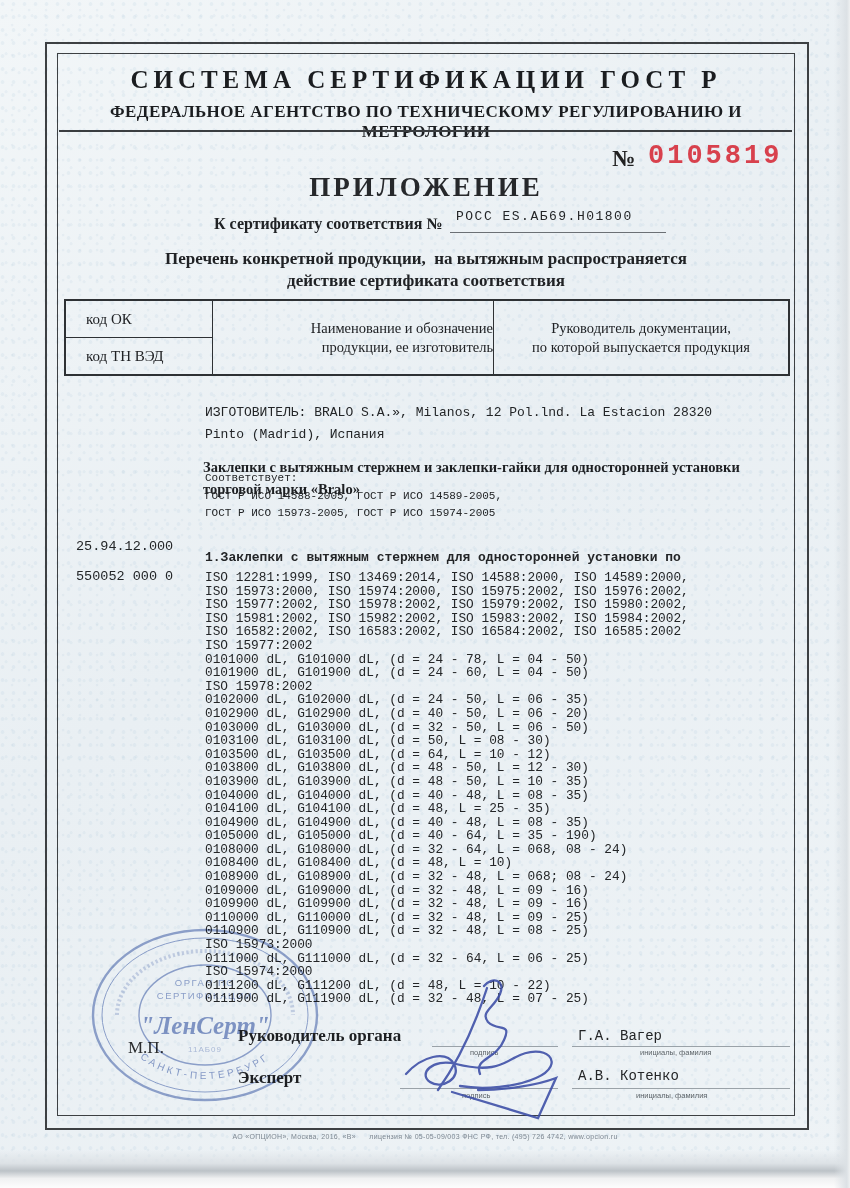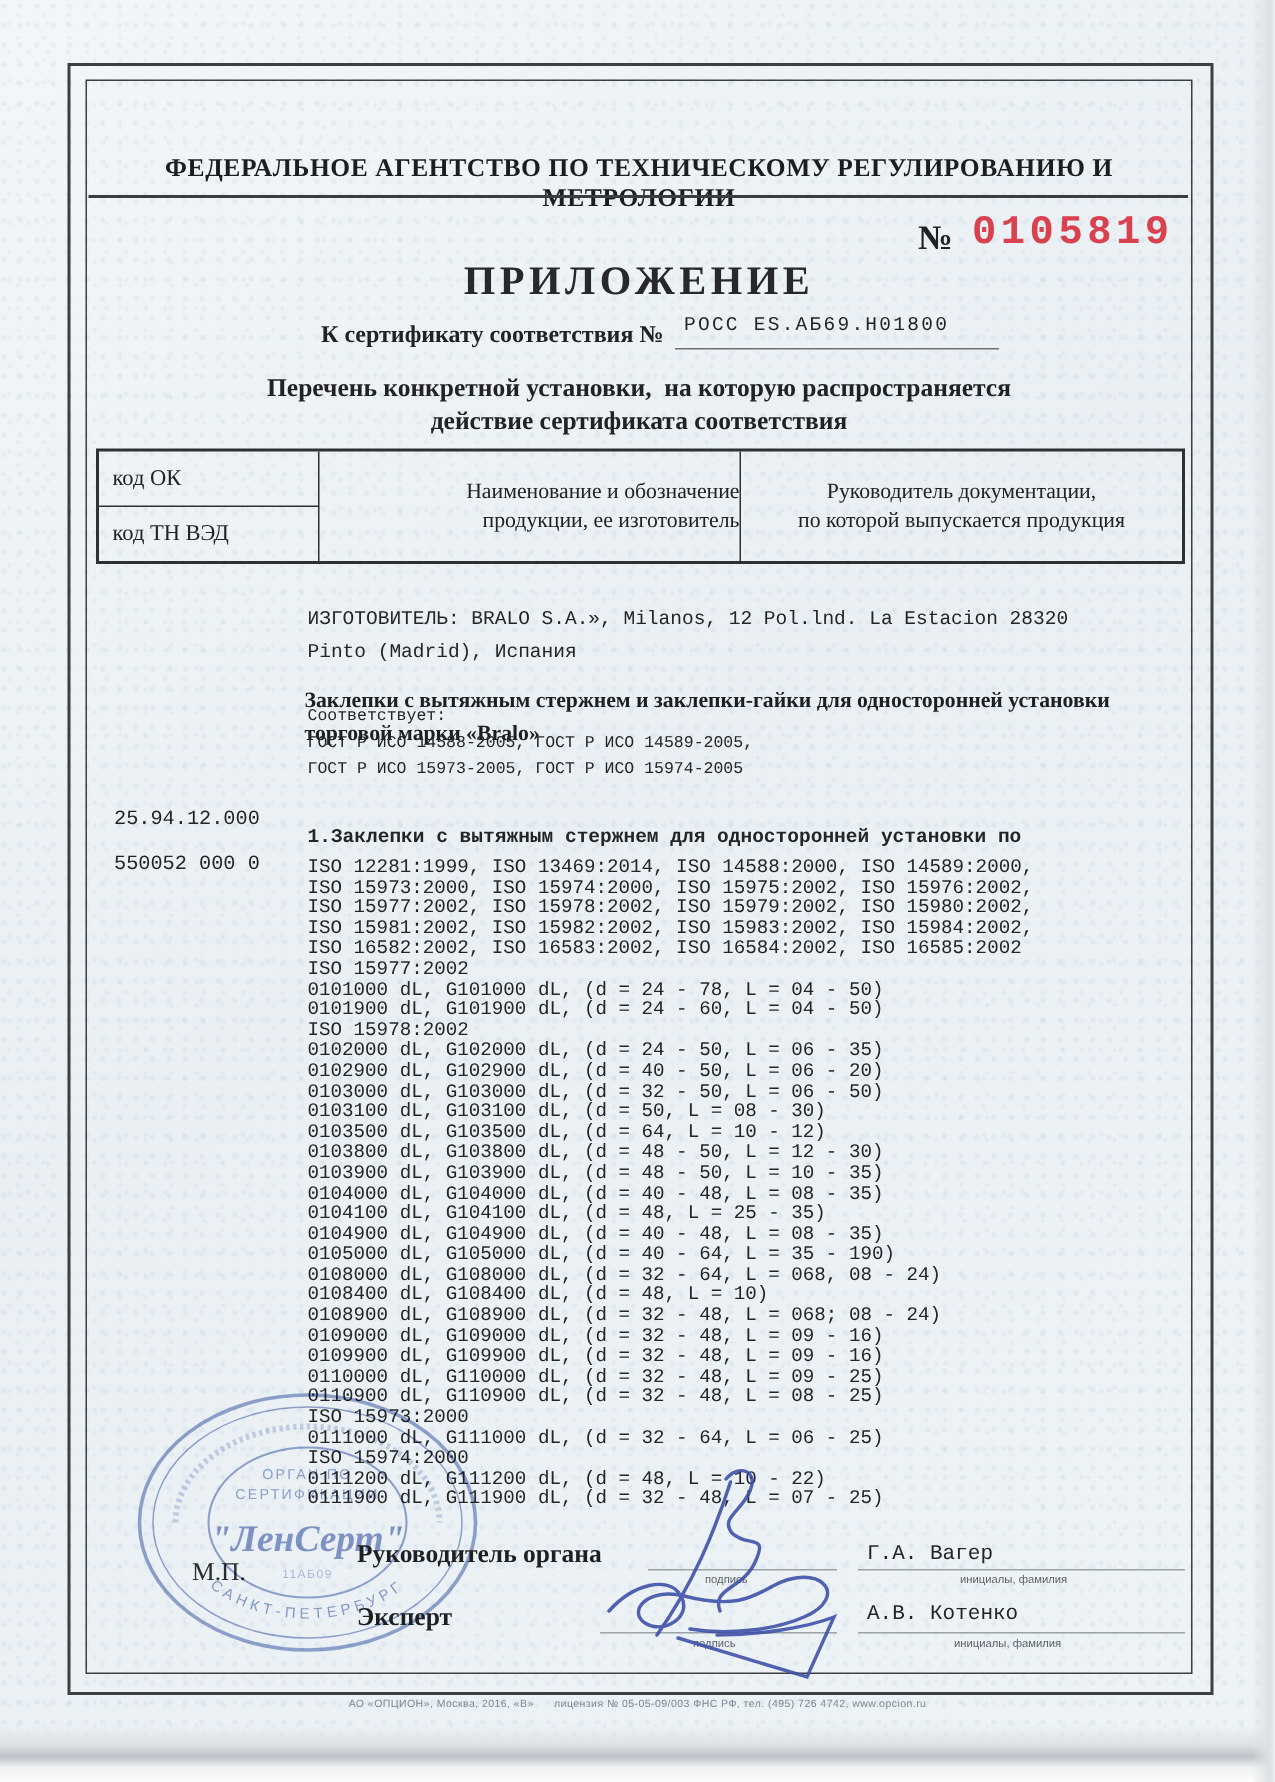--- a/index.html
+++ b/index.html
@@ -20,21 +20,21 @@
   .num-sign{left:612px;top:146px;font-size:23px;font-weight:bold;color:#222;}
   .num-value{left:648px;top:141px;font-family:"Liberation Mono",monospace;font-weight:bold;font-size:27px;letter-spacing:3px;color:#d8414d;}
   .appendix{left:58px;top:172px;width:736px;text-align:center;font-weight:bold;font-size:27px;letter-spacing:3px;color:#26282b;}
   .certline-label{left:214px;top:215px;font-weight:bold;font-size:16px;color:#202225;}
   .certline-value{left:456px;top:209px;font-family:"Liberation Mono",monospace;font-size:13px;letter-spacing:1.5px;color:#2a2c2f;}
   .certline-rule{left:450px;top:232px;width:216px;height:1px;background:#6b7075;}
   .scope1{left:58px;top:249px;width:736px;text-align:center;font-weight:bold;font-size:17px;white-space:pre;color:#202225;}
   .scope2{left:58px;top:271px;width:736px;text-align:center;font-weight:bold;font-size:17px;color:#202225;}
   .prod-table{left:64px;top:299px;width:722px;height:73px;border:2px solid #2e3134;display:flex;}
   .pt-col1{width:146px;border-right:1.5px solid #2e3134;display:flex;flex-direction:column;}
-  .pt-col1 > div{flex:1;display:flex;align-items:center;padding-left:9px;font-size:15px;color:#202225;}
+  .pt-col1 > div{flex:1;display:flex;align-items:center;padding-left:20px;font-size:15px;color:#202225;}
   .pt-col1 > div:first-child{border-bottom:1.5px solid #2e3134;}
   .pt-col2{width:280px;border-right:1.5px solid #2e3134;display:flex;flex-direction:column;justify-content:center;text-align:right;font-size:14.5px;line-height:19px;color:#202225;}
   .pt-col3{flex:1;display:flex;flex-direction:column;justify-content:center;text-align:center;font-size:14.5px;line-height:19px;color:#202225;}
   .mono{font-family:"Liberation Mono",monospace;color:#232527;}
   .ok-code{left:76px;top:539px;font-size:13.5px;}
   .tnved-code{left:76px;top:569px;font-size:13.5px;}
   .mfr-block{left:205px;top:402px;font-size:13px;line-height:22px;white-space:pre;}
   .prod-block{left:203px;top:456px;font-weight:bold;font-size:14.5px;line-height:22px;color:#1d1f22;}
   .conf-block{left:205px;top:470px;font-size:11px;line-height:17.5px;white-space:pre;}
   .item1{left:205px;top:550px;font-size:13px;font-weight:bold;white-space:pre;}
@@ -62,33 +62,34 @@
   .right-edge{left:834px;top:0;width:16px;height:1188px;background:linear-gradient(90deg,rgba(220,226,230,0) 0%,#dce1e5 80%,#eef0f1 100%);}
 </style>
 </head>
 <body>
 
 <div id="page">
 
   <div class="abs outer-border"></div>
   <div class="abs inner-border"></div>
 
+  <div class="abs title1">СИСТЕМА СЕРТИФИКАЦИИ ГОСТ Р</div>
   <div class="abs title2">ФЕДЕРАЛЬНОЕ АГЕНТСТВО ПО ТЕХНИЧЕСКОМУ РЕГУЛИРОВАНИЮ И МЕТРОЛОГИИ</div>
   <div class="abs hdr-divider"></div>
 
   <div class="abs num-sign">№</div>
   <div class="abs num-value">0105819</div>
 
   <div class="abs appendix">ПРИЛОЖЕНИЕ</div>
 
   <div class="abs certline-label">К сертификату соответствия №</div>
   <div class="abs certline-value mono">РОСС ES.АБ69.Н01800</div>
   <div class="abs certline-rule"></div>
 
-  <div class="abs scope1">Перечень конкретной установки,  на которую распространяется</div>
+  <div class="abs scope1">Перечень конкретной продукции,  на вытяжным распространяется</div>
   <div class="abs scope2">действие сертификата соответствия</div>
 
   <div class="abs prod-table">
     <div class="pt-col1">
       <div>код ОК</div>
       <div>код ТН ВЭД</div>
     </div>
     <div class="pt-col2">
       <span>Наименование и обозначение</span>
       <span>продукции, ее изготовитель</span>

